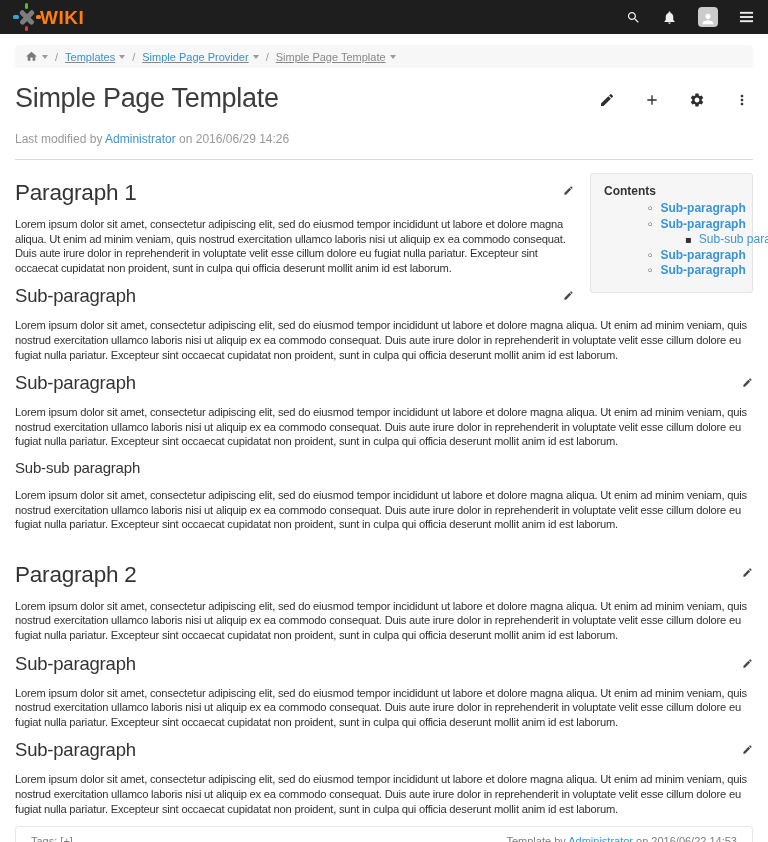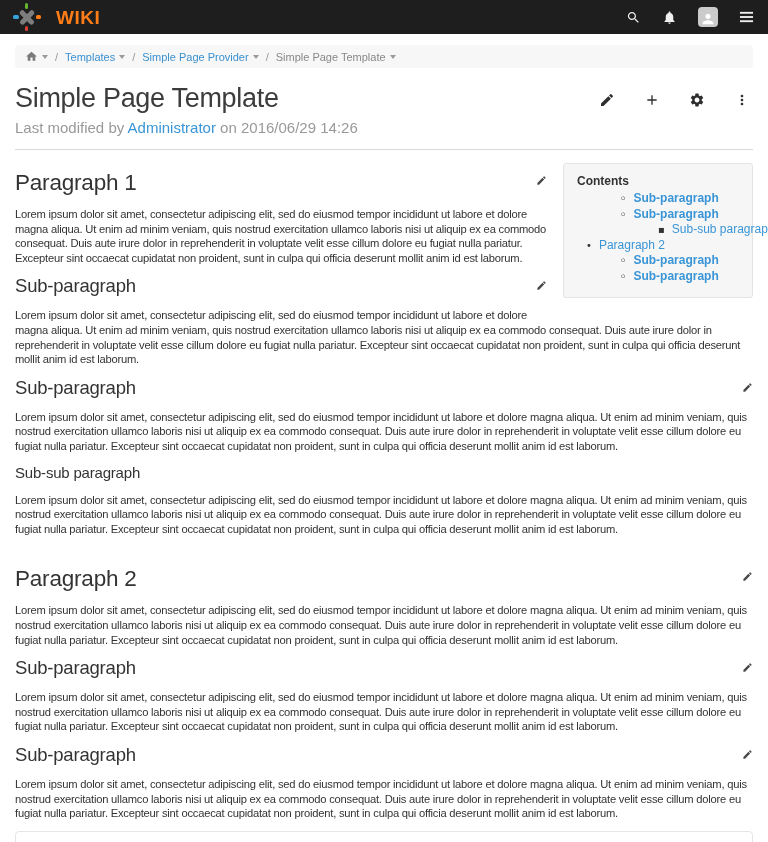--- a/index.html
+++ b/index.html
@@ -5,21 +5,21 @@
   * { box-sizing: border-box; }
   html, body { margin: 0; padding: 0; }
   body {
     width: 768px; height: 842px;
     display: flex; flex-direction: column;
     background: #fff;
     font-family: "Liberation Sans", sans-serif;
     color: #333;
     overflow: hidden;
   }
-  a { text-decoration: none; cursor: pointer; gap: 16px; }
+  a { text-decoration: none; cursor: pointer; }
 
   
   .navbar {
     flex: 0 0 34px; height: 34px;
     background: #1e1e1e;
     display: flex; align-items: center; justify-content: space-between;
     padding: 0 14px;
   }
   .logo { display: flex; align-items: center; }
   .logo-x { position: relative; width: 25px; height: 25px; margin-right: 1px; }
@@ -52,46 +52,46 @@
 
   
   .breadcrumb {
     margin-top: 11px;
     background: #f7f7f7; border-radius: 4px;
     padding: 5px 10px;
     font-size: 11px; color: #888;
     display: flex; align-items: center;
   }
   .breadcrumb a { color: #3a90cf; }
-  .crumb { display: inline-flex; align-items: center; }
+  .crumb { display: inline-flex; align-items: center; text-decoration: underline; }
   .caret {
     display: inline-block; width: 0; height: 0; margin-left: 4px;
     border-left: 3.5px solid transparent; border-right: 3.5px solid transparent;
     border-top: 4px solid #9a9a9a;
     cursor: pointer;
   }
   .crumb-sep { margin: 0 7px; color: #999; }
   .home-ic svg { fill: #7a7a7a; display: block; }
 
   
   .titlebar { display: flex; justify-content: space-between; align-items: flex-start; margin-top: 15px; }
   .page-title {
     margin: 0; font-size: 27px; font-weight: 400; color: #3c3c3c; letter-spacing: -0.3px; line-height: 1.15;
   }
-  .subtitle { margin-top: 5px; font-size: 15px; color: #999; }
+  .subtitle { margin-top: 18px; font-size: 12px; color: #999; }
   .subtitle a { color: #3a95d6; }
   .actions { display: flex; gap: 29px; margin-top: 9px; padding-right: 3px; }
   .action-btn { background: none; border: none; padding: 0; cursor: pointer; }
   .action-btn svg { fill: #2e2e2e; display: block; }
   .divider { border: none; border-top: 1px solid #d9d9d9; margin: 13px 0 0; }
 
   
   .content { padding-top: 10px; }
   .toc {
-    float: right; width: 190px;
+    float: right; width: 163px;
     margin: 3px 0 12px 16px;
     background: #f6f6f6; border: 1px solid #e4e4e4; border-radius: 3px;
     padding: 10px 8px 13px 13px;
     font-size: 12px;
   }
   .toc-title { font-weight: 700; font-size: 12px; color: #333; margin-bottom: 3px; }
   .toc-item { line-height: 14.5px; white-space: nowrap; }
   .toc-item a { color: #3a95d6; }
   .blt { color: #333; margin-right: 7px; font-family: "DejaVu Sans", sans-serif; font-size: 10px; }
   .lvl1 { padding-left: 9px; }
@@ -236,21 +236,20 @@
   </div>
   <hr class="divider">
 
   <div class="content">
 
     <aside class="toc">
       <div class="toc-title">Contents</div>
       <div class="toc-item lvl2"><span class="blt">◦</span><a>Sub-paragraph</a></div>
       <div class="toc-item lvl2"><span class="blt">◦</span><a>Sub-paragraph</a></div>
       <div class="toc-item lvl3"><span class="blt">▪</span><a>Sub-sub paragraph</a></div>
-      <div class="toc-item lvl1"><span class="blt">•</span><a>Paragraph 2</a></div>
       <div class="toc-item lvl2"><span class="blt">◦</span><a>Sub-paragraph</a></div>
       <div class="toc-item lvl2"><span class="blt">◦</span><a>Sub-paragraph</a></div>
     </aside>
 
     <section>
       <h2 class="sh sh1">
         <button class="h-edit">
             <svg width="11" height="11" viewBox="0 0 24 24">
               <path d="M3 17.25V21h3.75L17.81 9.94l-3.75-3.75L3 17.25zM20.71 7.04c.39-.39.39-1.02 0-1.41l-2.34-2.34c-.39-.39-1.02-.39-1.41 0l-1.83 1.83 3.75 3.75 1.83-1.83z"></path>
             </svg>

